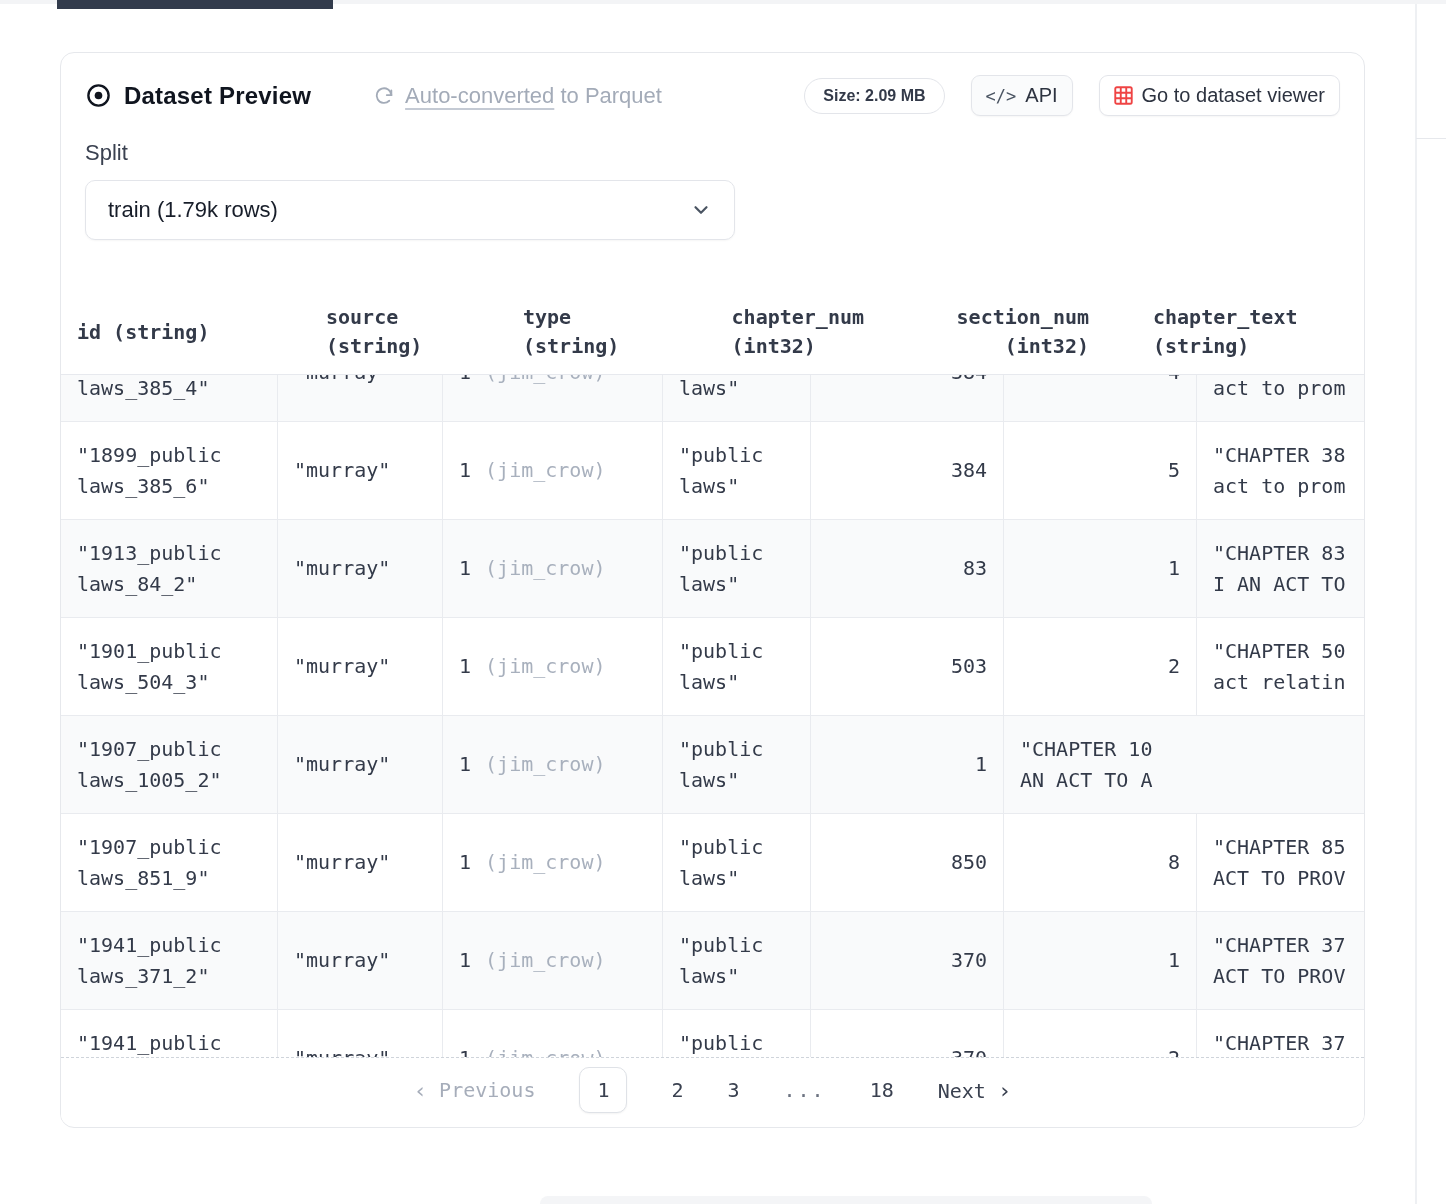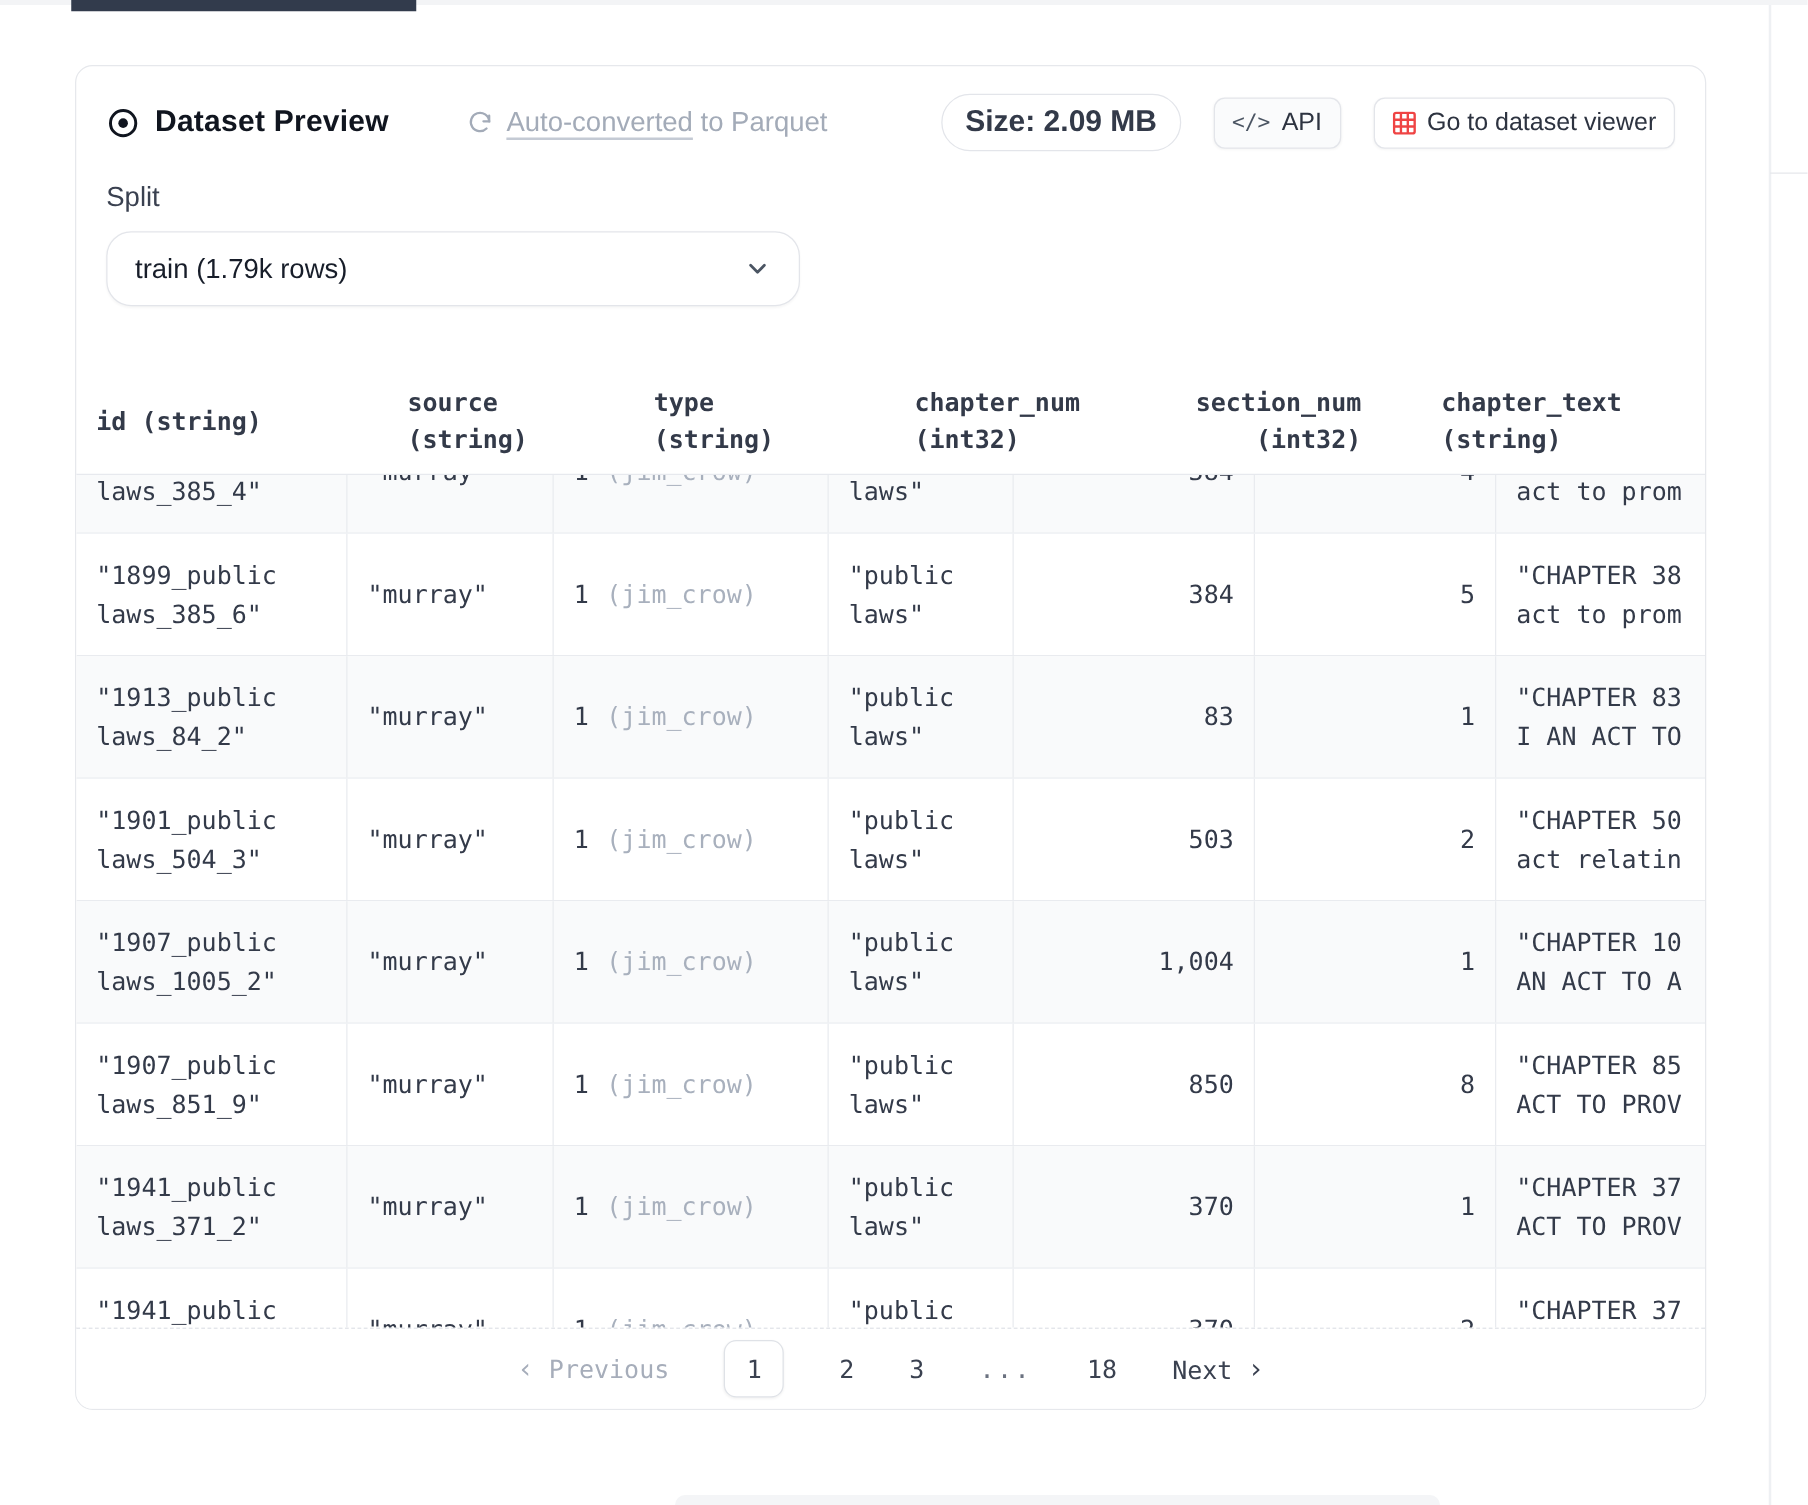--- a/index.html
+++ b/index.html
@@ -14,28 +14,28 @@
           border:1px solid #e6e8ec; border-radius:14px; overflow:hidden; }
   .card-top { padding:22px 24px 0 24px; }
 
   .hdr-row { display:flex; align-items:center; }
   .title-group { display:flex; align-items:center; gap:12px; }
   .title { font-size:24px; font-weight:700; color:#10151f; letter-spacing:.2px; }
   .autoconv { display:flex; align-items:center; gap:10px; margin-left:62px; color:#a3abb8; font-size:22px; font-weight:500; }
   .autoconv .link { text-decoration:underline; text-decoration-color:#c4cad4; text-underline-offset:5px; cursor:pointer; }
   .hdr-spacer { flex:1; }
   .hdr-right { display:flex; align-items:center; gap:26px; }
-  .pill { border:1px solid #e3e5ea; border-radius:999px; padding:8px 18px; font-size:24px; font-weight:600; color:#333a49; }
+  .pill { border:1px solid #e3e5ea; border-radius:999px; padding:8px 18px; font-size:16px; font-weight:600; color:#333a49; }
   .btn { display:flex; align-items:center; gap:9px; border:1px solid #e3e5ea; border-radius:9px; padding:8px 14px;
          font-size:20px; font-weight:500; color:#2d3340; background:#fff; cursor:pointer; box-shadow:0 1px 2px rgba(0,0,0,.04); }
   .btn.api { background:#fafbfc; }
   .api-glyph { font-family:"DejaVu Sans Mono","Liberation Mono",monospace; font-size:17px; color:#4b5563; }
 
   .split-label { margin-top:24px; font-size:22px; color:#3a4150; }
-  .select-box { margin-top:14px; width:555px; height:60px; border:1px solid #e3e5ea; border-radius:20px;
+  .select-box { margin-top:14px; width:650px; height:60px; border:1px solid #e3e5ea; border-radius:10px;
                 display:flex; align-items:center; justify-content:space-between; padding:0 22px;
                 font-size:22px; color:#171d29; box-shadow:0 1px 2px rgba(0,0,0,.04); cursor:pointer; background:#fff; }
 
   .table-wrap { margin-top:50px; font-family:"DejaVu Sans Mono","Liberation Mono",monospace; color:#333a49; }
   .trow { display:flex; width:100%; }
   .thead { height:85px; border-bottom:1px solid #e7e9ee; font-weight:700; font-size:20px;gap:32px; }
   .thead .tcell { display:flex; align-items:center; white-space:pre; line-height:29px; }
   .tbody-clip { height:683px; overflow:hidden; border-bottom:1px dashed #cfd4db; }
   .row { display:flex; height:98px; border-bottom:1px solid #e9ebef; background:#fff; }
   .row:nth-child(odd) { background:#f9fafb; }
@@ -203,21 +203,20 @@
         <div class="row">
           <div class="tcell c0 pre">"1907_public
 laws_1005_2"</div>
           <div class="tcell c1">"murray"</div>
           <div class="tcell c2">
             <span>1</span>
             <span class="faded">(jim_crow)</span>
           </div>
           <div class="tcell c3 pre">"public
 laws"</div>
-          <div class="tcell c4">1,004</div>
           <div class="tcell c5">1</div>
           <div class="tcell c6 pre">"CHAPTER 10
 AN ACT TO A</div>
         </div>
         <div class="row">
           <div class="tcell c0 pre">"1907_public
 laws_851_9"</div>
           <div class="tcell c1">"murray"</div>
           <div class="tcell c2">
             <span>1</span>

